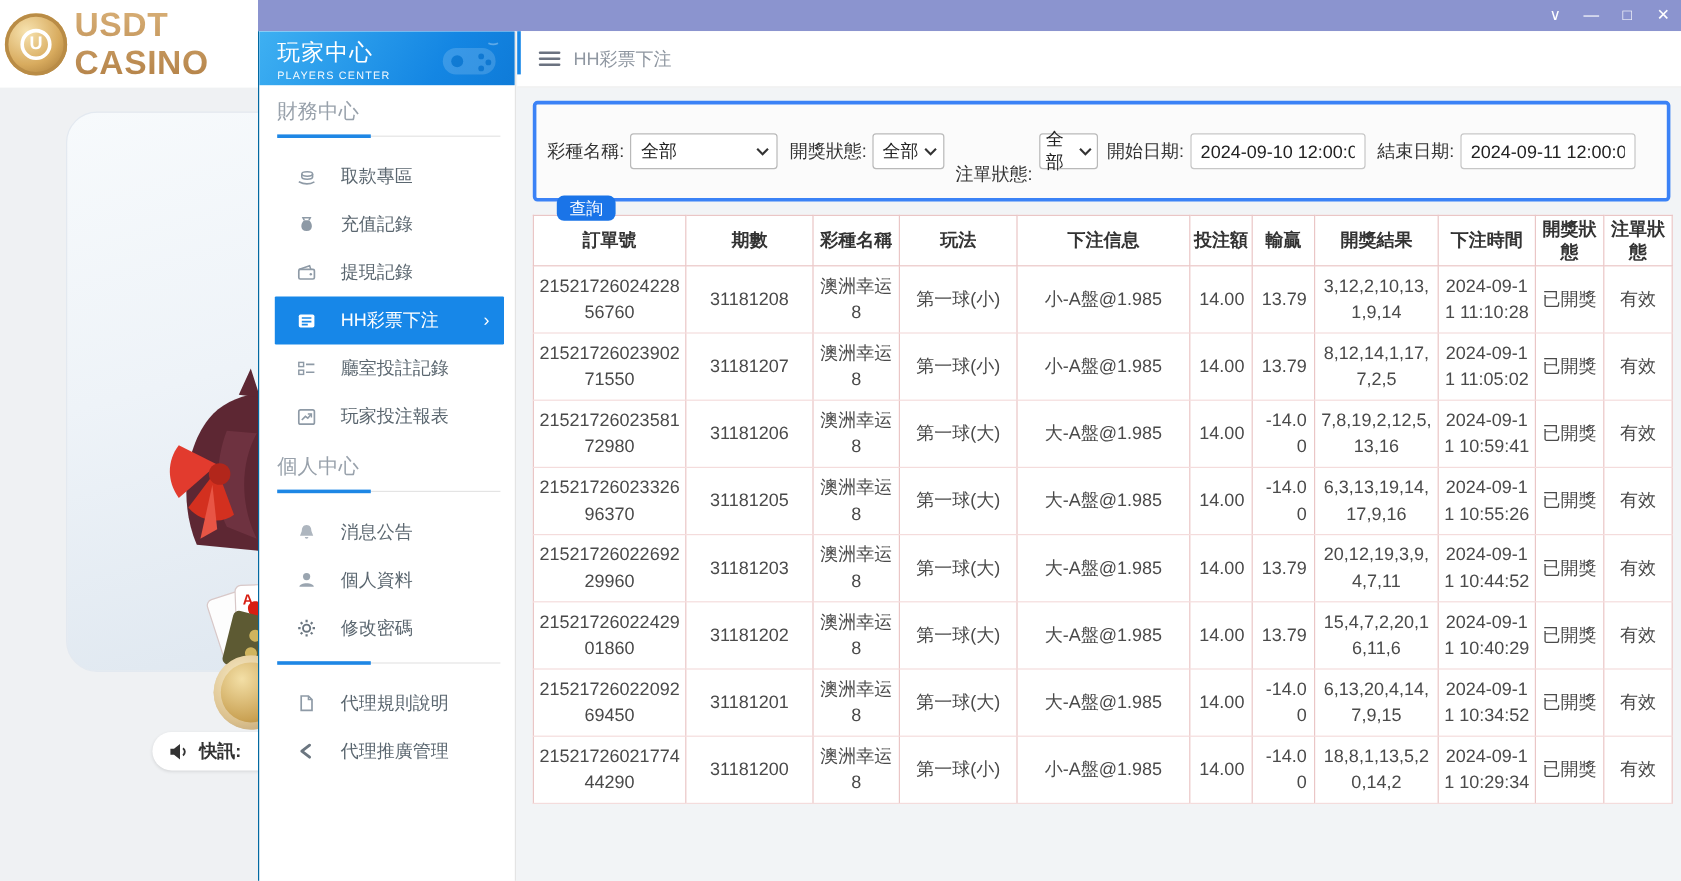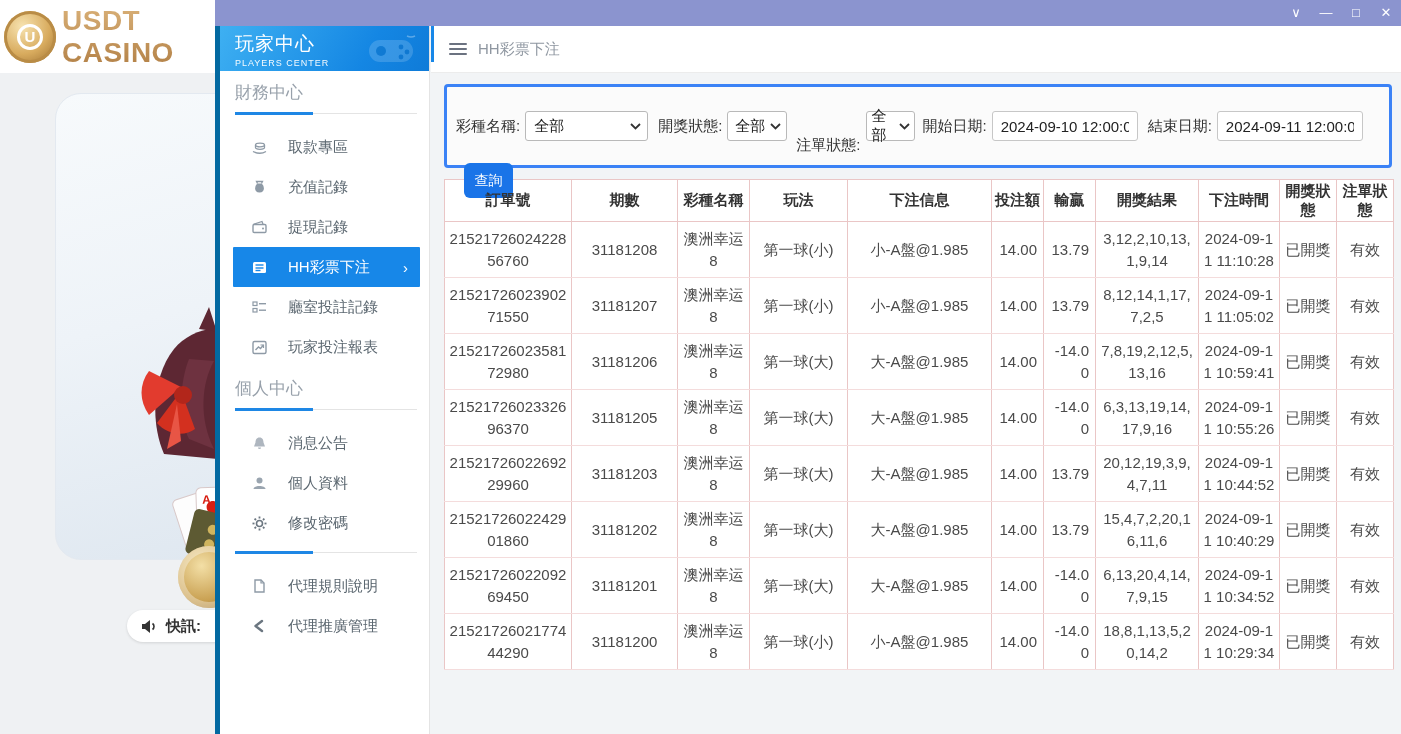--- a/index.html
+++ b/index.html
@@ -24,21 +24,21 @@
   .news-pill{position:absolute;left:127px;top:610px;width:120px;height:32px;background:#fff;border-radius:16px;
     box-shadow:0 1px 3px rgba(0,0,0,.12);display:flex;align-items:center;padding-left:14px;}
   .news-pill .lbl{font-size:15px;font-weight:bold;color:#333;margin-left:8px;}
 
   
   .titlebar{position:absolute;left:215px;top:0;width:1186px;height:26px;background:#8b94cf;display:flex;justify-content:flex-end;align-items:center;}
   .winctl{width:30px;height:26px;color:#fff;font-size:13px;line-height:26px;text-align:center;cursor:default;}
 
   
   .sidebar{position:absolute;left:215px;top:26px;width:215px;height:708px;background:#fff;
-    border-left:5px solid #0369a1;border-right:1px solid #e4e4e4;overflow:hidden;}
+    border-left:1px solid #0369a1;border-right:1px solid #e4e4e4;overflow:hidden;}
   .sb-header{height:45px;background:linear-gradient(120deg,#3eb0f2 0%,#1486e3 70%,#0f7bd8 100%);
     color:#fff;padding:5px 0 0 15px;position:relative;}
   .sb-header .t{font-size:19px;letter-spacing:1px;}
   .sb-header .s{font-size:9px;letter-spacing:1px;margin-top:1px;opacity:.95;}
   .sb-header .pad{position:absolute;right:10px;top:6px;opacity:.45;}
   .sec-title{margin:10px 15px 0;font-size:17px;color:#98a1ab;}
   .sec-rule{position:relative;margin:8px 12px 12px 15px;height:3px;}
   .sec-rule::after{content:"";position:absolute;left:0;top:1px;width:100%;height:1px;background:#e4e4e4;}
   .sec-rule::before{content:"";position:absolute;left:0;top:0;width:78px;height:3px;background:#1e87e5;z-index:1;}
   .sb-item{height:40px;display:flex;align-items:center;padding:0 12px 0 30px;font-size:15px;color:#5b6770;cursor:pointer;}
@@ -58,21 +58,21 @@
 
   .filter-panel{margin:11px 9px 0 13px;height:84px;background:#fbfbfb;border:3px solid #3b82f6;border-radius:4px;padding:10px 0 0 9px;}
   .frow{display:flex;align-items:center;}
   .flabel{font-size:15px;color:#333;flex:none;}
   .sel{display:inline-flex;align-items:center;justify-content:space-between;height:30px;background:#fff;
     border:1px solid #b9b9b9;border-radius:3px;font-size:15px;color:#222;margin-left:5px;cursor:pointer;flex:none;}
   .sel .chev{color:#333;margin-left:4px;display:flex;}
   .dinput{height:30px;border:1px solid #c7c7c7;border-radius:3px;font-size:15px;color:#222;padding:0 8px;
     margin-left:5px;width:146px;font-family:"Liberation Sans",sans-serif;flex:none;background:#fff;}
   .btn-row{margin:8px 0 0 8px;}
-  .search-btn{width:49px;height:35px;background:#1a74e8;color:#fff;border:none;border-radius:6px;font-size:14px;cursor:pointer;
+  .search-btn{width:49px;height:21px;background:#1a74e8;color:#fff;border:none;border-radius:6px;font-size:14px;cursor:pointer;
     font-family:"Liberation Sans",sans-serif;}
 
   table.bets{margin:11px 9px 0 13px;width:949px;border-collapse:collapse;table-layout:fixed;background:#fff;}
   table.bets th{height:42px;font-size:15px;font-weight:bold;color:#333;border:1px solid #eac6c6;background:#fff;padding:0 2px;}
   table.bets td{height:56px;text-align:center;font-size:15px;color:#4a4a4a;line-height:1.45;
     border-left:1px solid #eac6c6;border-right:1px solid #eac6c6;border-top:1px solid #f4dcdc;border-bottom:1px solid #f4dcdc;
     word-break:break-all;padding:2px 4px;background:#fff;}
   table.bets td.num{text-align:right;padding-right:6px;}
 </style>
 </head>

